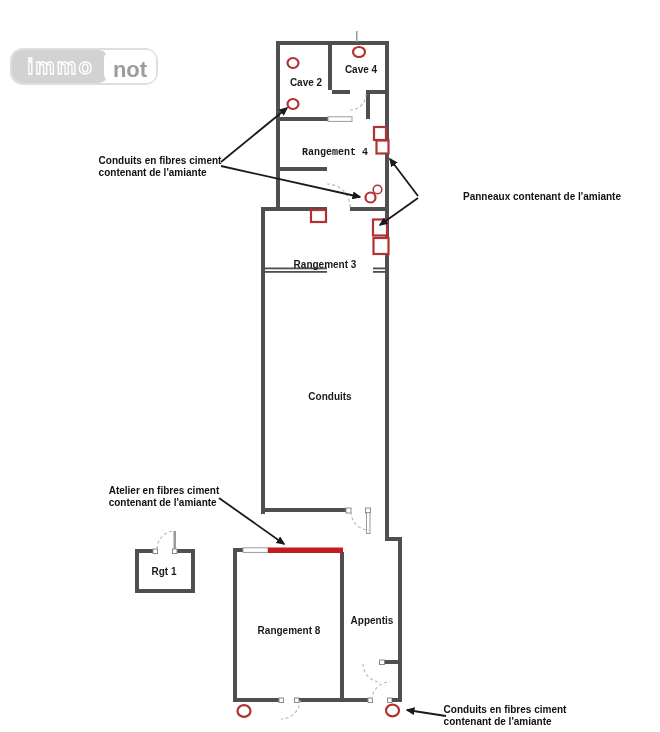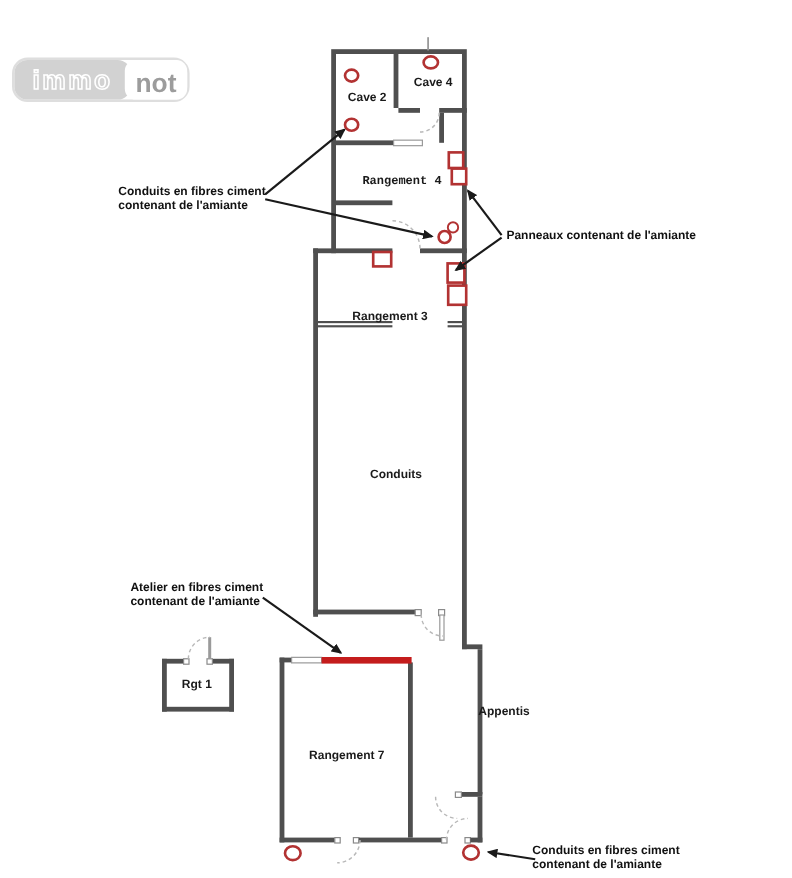--- a/index.html
+++ b/index.html
@@ -18,21 +18,21 @@
   .rcirc{fill:#ffffff;stroke:var(--marker_red,#b23232);stroke-width:2.2;}
   .rcirc.thin{stroke-width:1.6;}
   .rrect{fill:#ffffff;stroke:var(--marker_red,#b23232);stroke-width:2.2;}
   .arrow-line{stroke:var(--arrow,#1a1a1a);stroke-width:1.8;fill:none;}
   .ahead{fill:var(--arrow,#1a1a1a);}
 
   .lbl{position:absolute;transform:translate(-50%,-50%);color:#1a1a1a;font-weight:bold;
        font-size:10px;white-space:nowrap;}
   .ann{position:absolute;transform:translate(-50%,-50%);color:#111;font-weight:bold;
        font-size:10px;line-height:11.5px;text-align:left;white-space:nowrap;}
-  .ann.left-anchor{transform:translate(0,-50%);text-align:center;}
+  .ann.left-anchor{transform:translate(0,-50%);text-align:center;margin-left:41px;}
 
   
   #logo{position:absolute;left:10px;top:12px;width:148px;height:37px;border:2px solid var(--logo_border,#dedede);
         border-radius:13px;background:#fff;box-sizing:border-box;margin-top:36px;}
   #logo .pill{position:absolute;left:0;top:0;width:97px;height:33px;border-radius:11px;
         background:var(--logo_gray,#d2d2d2);display:flex;align-items:center;justify-content:center;}
   #logo .pill span{font-size:22px;font-weight:600;letter-spacing:2px;color:var(--logo_gray,#d2d2d2);
         -webkit-text-stroke:1.3px #ffffff;}
   #logo .chip{position:absolute;left:92px;top:0;width:52px;height:33px;display:flex;align-items:flex-end;
         justify-content:center;background:#fff;border-radius:9px;}
@@ -147,22 +147,22 @@
       <path class="arrow-line" marker-end="url(#ah)" d="M 446 716 L 407 710"></path>
     </g>
   </svg>
 
   <div class="lbl" style="left:306px;top:82px;">Cave 2</div>
   <div class="lbl" style="left:361px;top:69px;">Cave 4</div>
   <div class="lbl" style="left:335px;top:152px;font-family:Liberation Mono, monospace;">Rangement 4</div>
   <div class="lbl" style="left:325px;top:243px;margin-top:21px;">Rangement 3</div>
   <div class="lbl" style="left:330px;top:396px;">Conduits</div>
   <div class="lbl" style="left:164px;top:571px;">Rgt 1</div>
-  <div class="lbl" style="left:289px;top:630px;">Rangement 7</div>
-  <div class="lbl" style="left:372px;top:593px;margin-left:48px;">Appentis</div>
+  <div class="lbl" style="left:289px;top:630px;">Rangement 8</div>
+  <div class="lbl" style="left:372px;top:620px;">Appentis</div>
 
   <div class="ann" style="left:160px;top:166px;">
     <div>Conduits en fibres ciment</div>
     <div>contenant de l'amiante</div>
   </div>
   <div class="ann left-anchor" style="left:422px;top:197px;">
     <div>Panneaux contenant de l'amiante</div>
   </div>
   <div class="ann" style="left:164px;top:496px;">
     <div>Atelier en fibres ciment</div>

